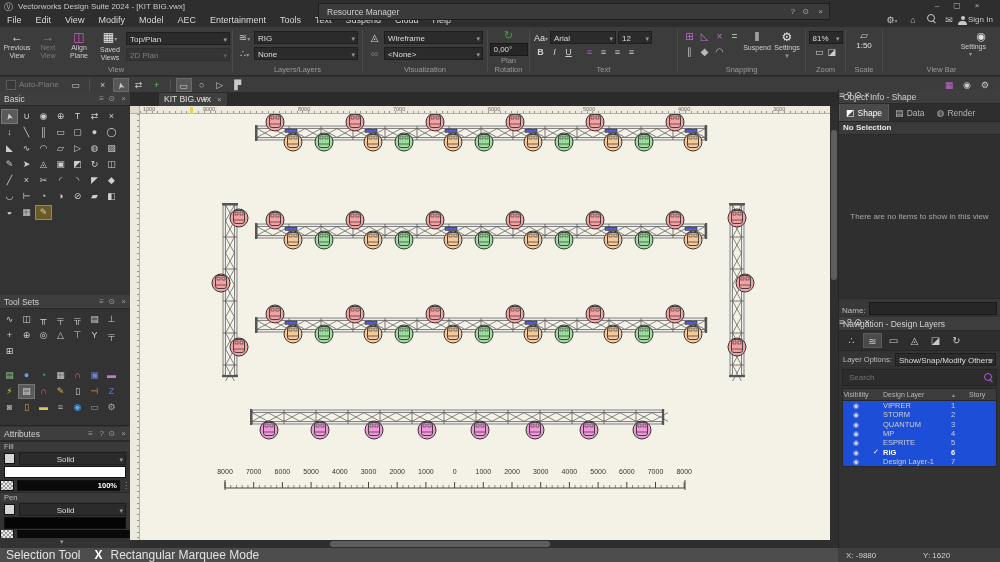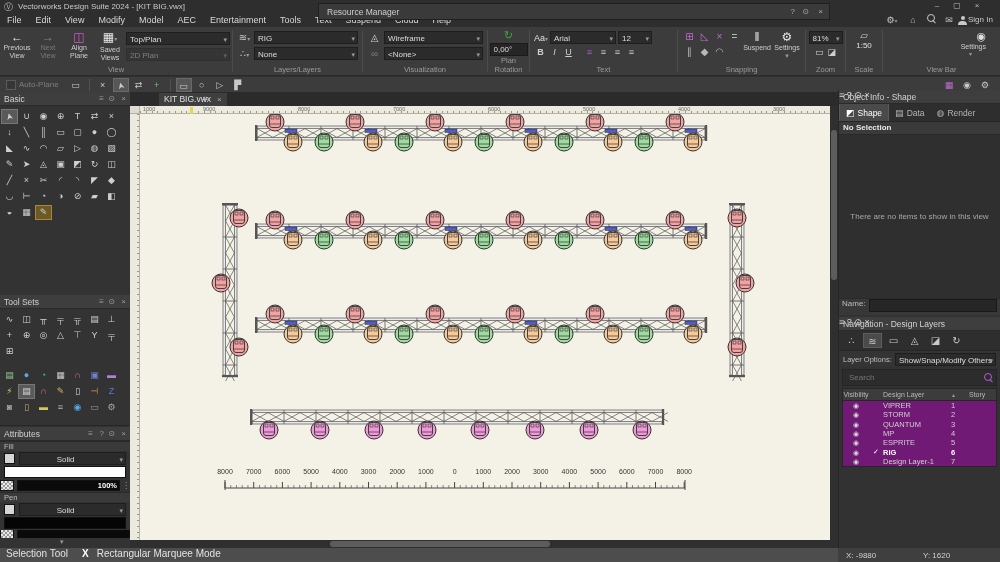--- a/index.html
+++ b/index.html
@@ -85,45 +85,45 @@
   #rightcol{left:838px;top:90px;width:162px;height:458px;background:#323232;border-left:1px solid #262626;box-sizing:border-box;}
   .rphead{height:13px;background:#3e3e3e;border-bottom:1px solid #2a2a2a;position:relative;}
   #oi-tabs{display:flex;align-items:flex-end;height:17px;background:#2e2e2e;border-bottom:1px solid #262626;}
   .oitab{display:flex;align-items:center;gap:3px;padding:2px 6px;font-size:8.5px;color:#b5b5b5;height:13px;}
   .oitab.act{background:#4a4a4a;color:#fff;border:1px solid #5a5a5a;border-bottom:none;}
   .oitab .ti{font-size:9px;}
   #nosel{height:11px;background:#3a3a3a;border-bottom:1px solid #2a2a2a;font-size:8px;font-weight:bold;color:#e8e8e8;
          padding:1px 0 0 4px;}
   #oi-body{height:163px;background:#2f2f2f;display:flex;align-items:center;justify-content:center;}
   #oi-body .msg{font-size:8px;color:#a8a8a8;}
-  #namerow{display:flex;align-items:flex-start;height:16px;padding:0 3px;background:#383838;border-top:1px solid #2a2a2a;}
+  #namerow{display:flex;align-items:flex-end;height:16px;padding:0 3px;background:#383838;border-top:1px solid #2a2a2a;}
   #namerow label{font-size:8px;color:#bdbdbd;margin-right:3px;}
   .tin{flex:1;background:#262626;border:1px solid #1a1a1a;height:11px;color:#ddd;font-size:8px;padding:0 3px;
        font-family:"Liberation Sans",sans-serif;}
   #nav-icons{display:flex;align-items:center;height:19px;background:#2e2e2e;border-bottom:1px solid #262626;padding-left:3px;}
   .navi{width:19px;height:15px;text-align:center;line-height:15px;font-size:10px;color:#c9c9c9;margin-right:2px;}
   .navi.act{background:#4a4a4a;border:1px solid #5c5c5c;box-sizing:border-box;}
   .optrow{display:flex;align-items:center;height:16px;padding:0 4px;background:#343434;}
   .optrow .ol{font-size:7.5px;color:#bdbdbd;width:52px;flex-shrink:0;}
   .optrow .dd{flex:1;}
   #searchrow{display:flex;align-items:center;height:15px;padding:0 4px;background:#2c2c2c;border:1px solid #242424;margin:2px 3px;}
   #searchrow input{flex:1;background:transparent;border:none;outline:none;color:#bbb;font-size:8px;font-family:"Liberation Sans",sans-serif;}
   #searchrow .mag{color:#b45ad6;font-size:9px;}
-  #laytable{margin:2px 3px 0 3px;border:1px solid #262626;background:#701a75;}
+  #laytable{margin:2px 3px 0 3px;border:1px solid #262626;background:#1d4ed8;}
   .lt-head{display:flex;height:11px;background:#3c3c3c;border-bottom:1px solid #262626;font-size:7px;color:#b8b8b8;align-items:center;}
   .lt-row{display:flex;height:9.3px;align-items:center;font-size:7.5px;color:#cfcfcf;}
   .lt-row.act{font-weight:bold;color:#fff;}
   .c-vis{width:26px;text-align:center;flex-shrink:0;}
   .c-chk{width:14px;text-align:center;flex-shrink:0;font-size:7px;}
   .c-name{width:68px;flex-shrink:0;}
   .c-num{width:18px;flex-shrink:0;}
   .c-story{flex:1;}
   .eye{font-size:7px;color:#d8d8d8;}
   
-  #statusbar{left:0;top:548px;width:1000px;height:14px;background:#4d4d4d;display:flex;align-items:flex-start;font-size:10px;color:#e2e2e2;}
+  #statusbar{left:0;top:548px;width:1000px;height:14px;background:#4d4d4d;display:flex;align-items:center;font-size:12px;color:#e2e2e2;}
   #statusbar .bx{font-weight:bold;margin:0 8px 0 14px;color:#fff;}
   #coords{position:absolute;left:838px;top:548px;width:162px;height:14px;background:#3f3f3f;font-size:8px;color:#cfcfcf;}
   #coords span{position:absolute;top:3px;}
   .collapse{position:absolute;left:60px;top:538px;color:#9a9a9a;font-size:7px;}
   .cur-rot{display:inline-block;transform:rotate(-105deg);}
   .mag-ic{position:relative;display:inline-block;width:9px;height:9px;}
   .mag-ic i{position:absolute;left:0;top:0;width:6px;height:6px;border:1.2px solid #c9c9c9;border-radius:50%;}
   .mag-ic b{position:absolute;left:6px;top:6px;width:3.5px;height:1.2px;background:#c9c9c9;transform:rotate(45deg);transform-origin:0 0;}
 </style>
 </head>

